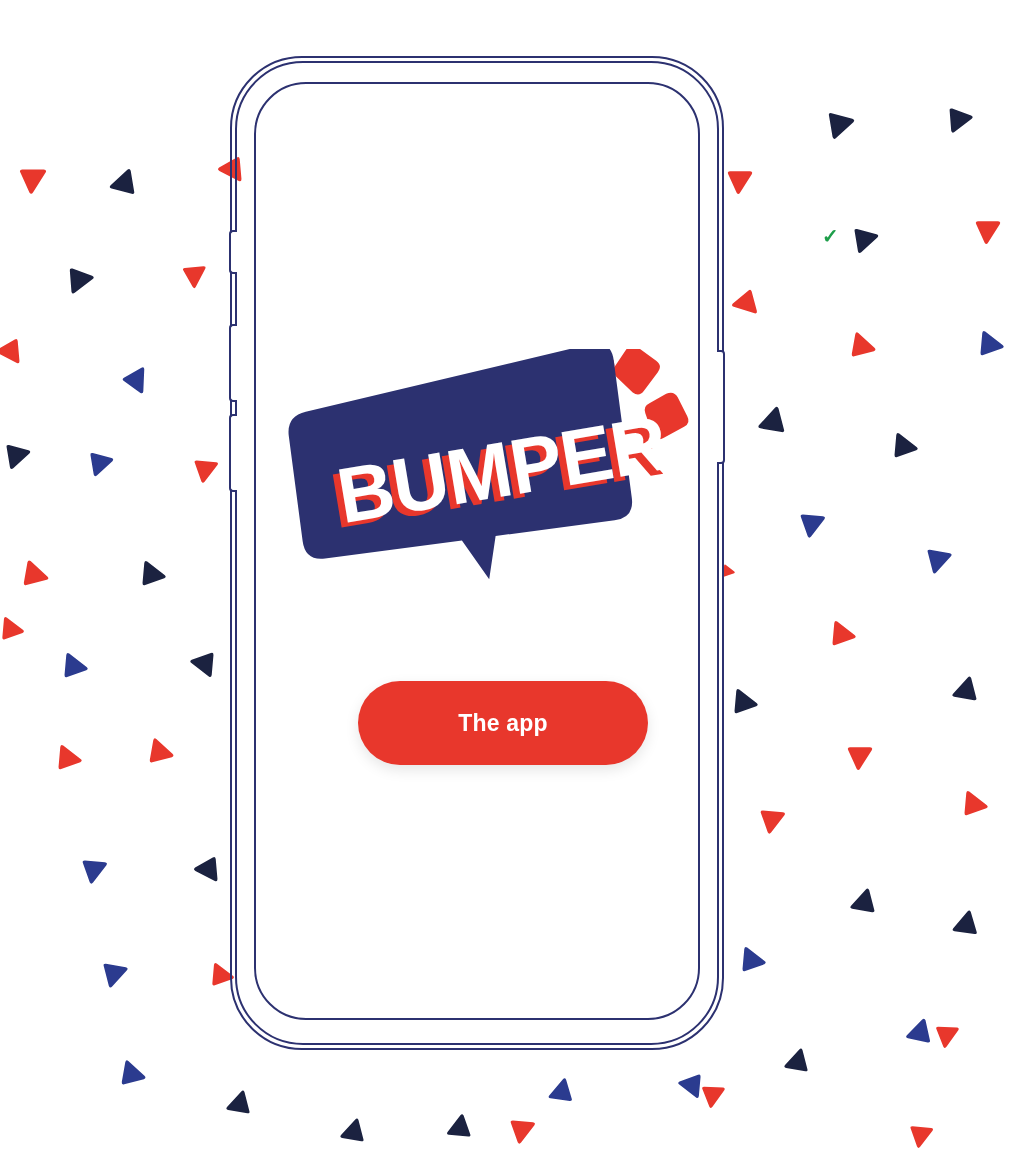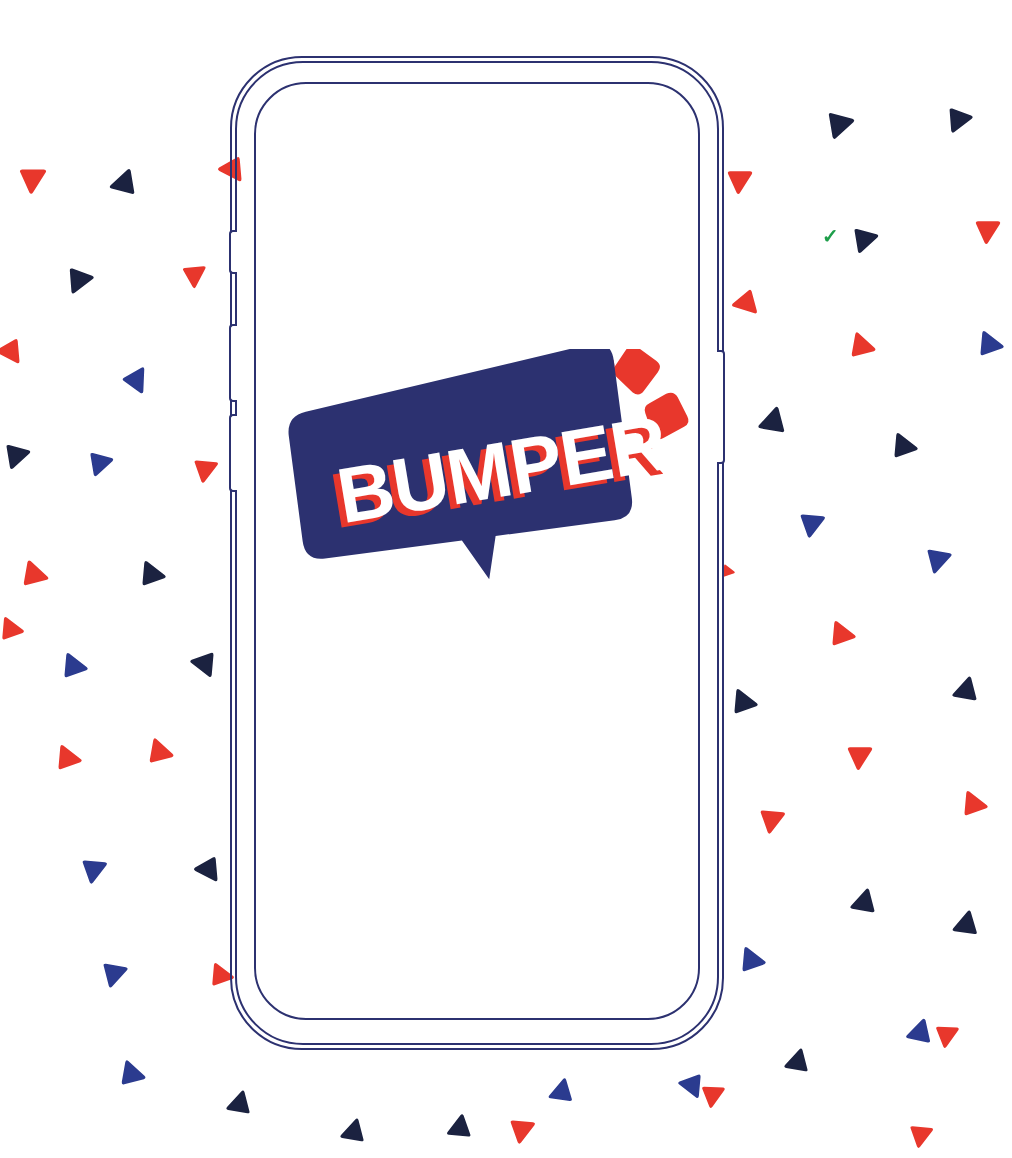--- a/index.html
+++ b/index.html
@@ -453,16 +453,17 @@
                      L210 194 L198 236 L176 194 L38 194 q-20 0-20-20 Z" fill="#2c3170"></path>
           </g>
 
           <g transform="rotate(-9.5 160 150)">
             <text x="54" y="162" class="logo-wordmark-shadow" font-family="'Liberation Sans', sans-serif" font-size="78" font-weight="bold" letter-spacing="-1">BUMPER</text>
             <text x="61" y="158" class="logo-wordmark-white" font-family="'Liberation Sans', sans-serif" font-size="78" font-weight="bold" letter-spacing="-1">BUMPER</text>
           </g>
         </svg>
       </div>
 
+      <button id="the-app-button">The app</button>
 
     </div>
   </div>
 </div>
 
 </body></html>

